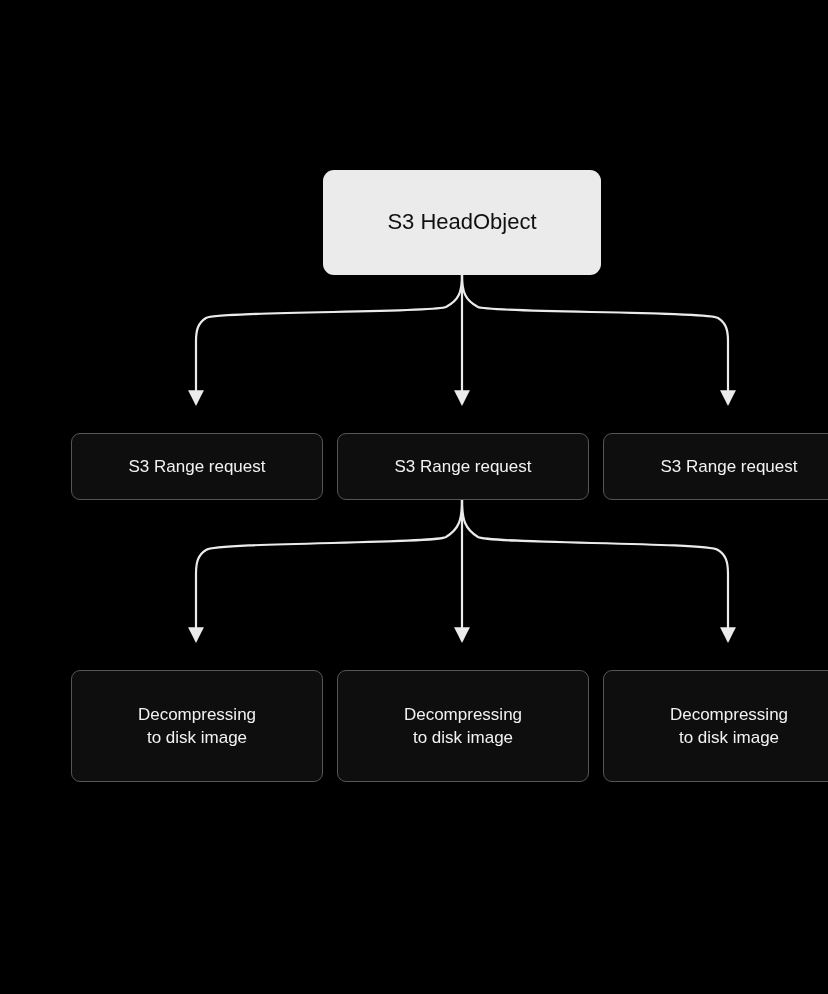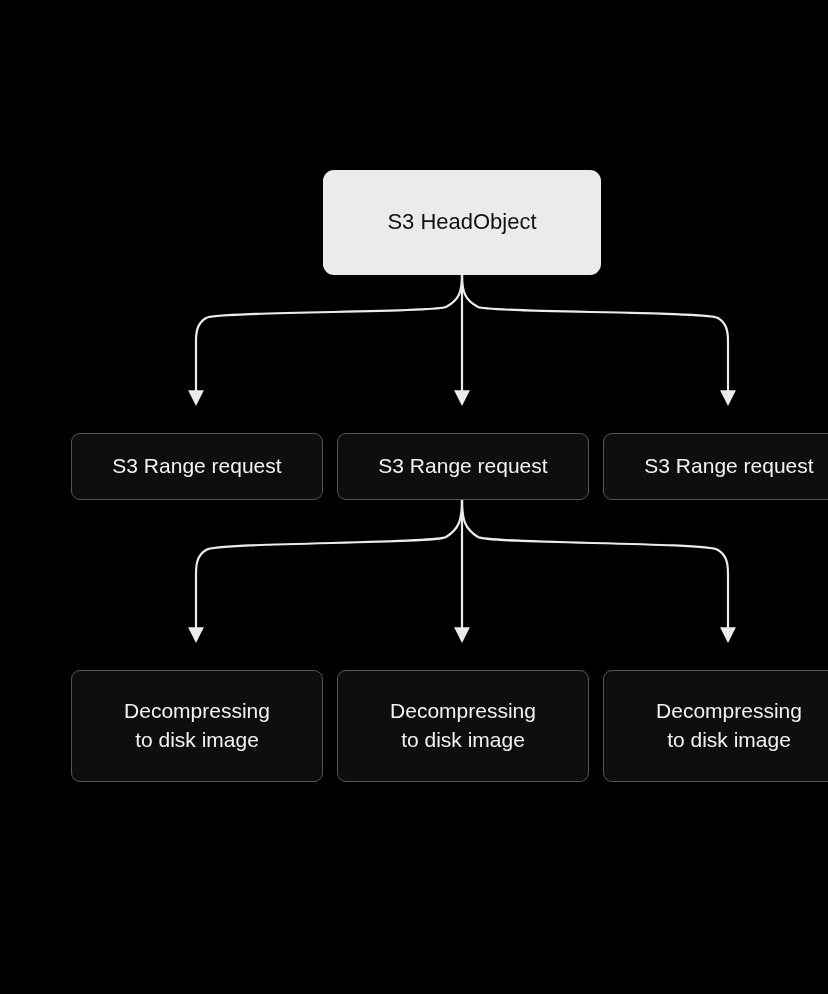--- a/index.html
+++ b/index.html
@@ -43,21 +43,21 @@
     background: #ebebeb;
     color: #101010;
     border: none;
     border-radius: 11px;
     font-size: 22px;
   }
   .node-dark {
     background: #0e0e0e;
     color: #f2f2f2;
     border: 1px solid #555555;
-    font-size: 21px;
+    font-size: 17px;
   }
   .node-label {
     display: block;
     padding: 0 10px;
   }
 </style>
 </head>
 <body>
 
 <div id="canvas">

